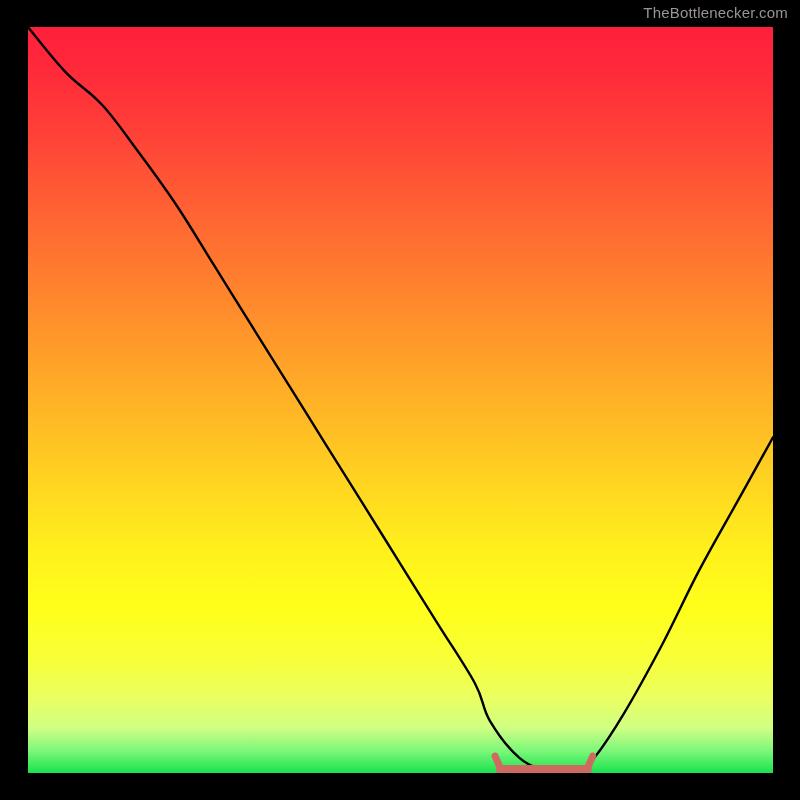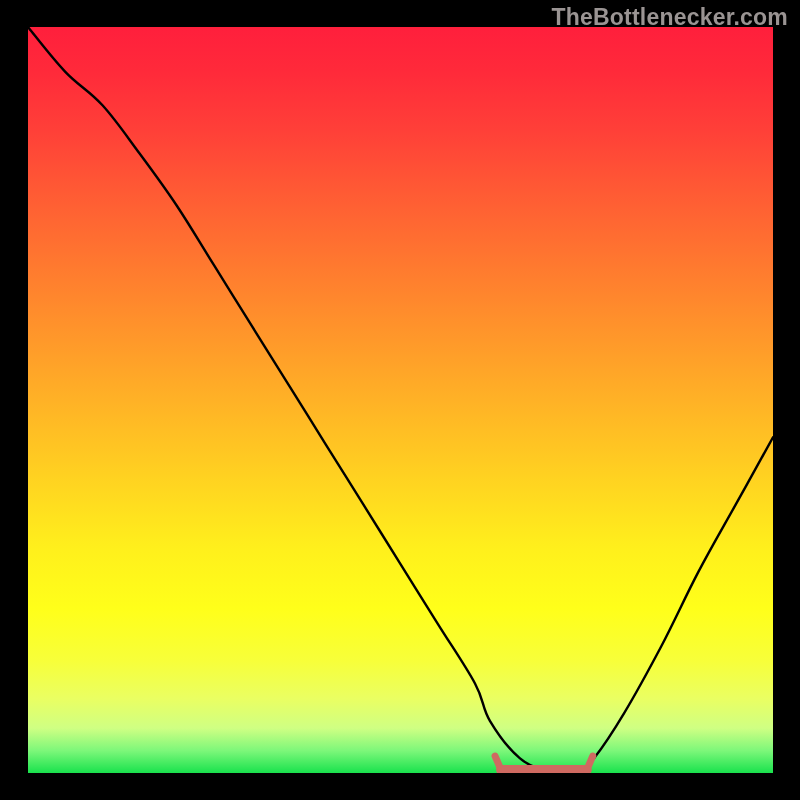--- a/index.html
+++ b/index.html
@@ -2,24 +2,23 @@
 <html><head>
   <meta charset="utf-8">
   <style>
     * { margin: 0; padding: 0; box-sizing: border-box; }
     html, body { width: 800px; height: 800px; overflow: hidden; background: #000; }
     .frame { position: relative; width: 800px; height: 800px; background: #000; }
     .attrib {
       position: absolute;
       top: 4px; right: 12px;
       font-family: Arial, Helvetica, sans-serif;
-      font-size: 23px;
+      font-size: 15px;
       color: #9a9493;
       letter-spacing: 0.2px;
-      font-weight: bold;
     }
     .plot-area {
       position: absolute;
       left: 28px;
       top: 27px;
       width: 745px;
       height: 746px;
     }
     .gradient-bg {
       position: absolute;

